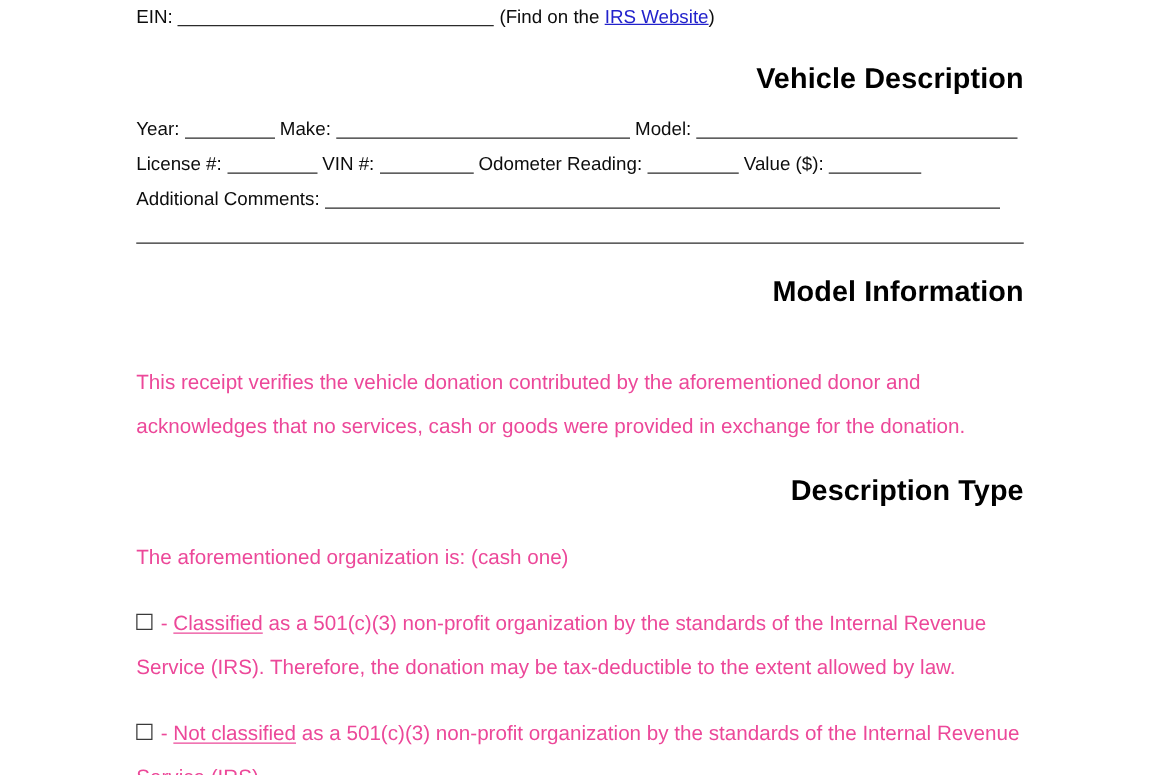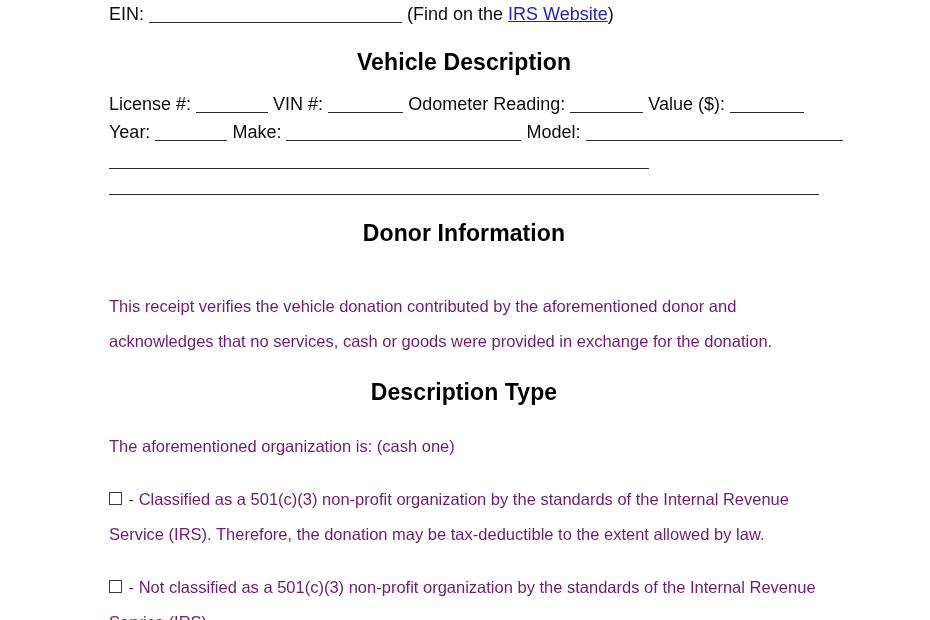--- a/index.html
+++ b/index.html
@@ -20,34 +20,34 @@
     height: 620px;
     background: #ffffff;
   }
   .content {
     position: absolute;
     left: 109px;
     top: 0;
     width: 710px;
   }
   .line {
-    font-size: 18px;
+    font-size: 15px;
     line-height: 28px;
     white-space: nowrap;
     color: #0d0d0d;
   }
   .para {
     font-size: 16.5px;
     line-height: 35px;
-    color: #701a75;
+    color: #ec4899;
   }
   .heading {
     font-size: 23px;
     font-weight: bold;
-    text-align: center;
+    text-align: right;
     line-height: 30px;
     color: #000000;
     letter-spacing: 0.1px;
   }
   .blank {
     display: inline-block;
     border-bottom: 1.6px solid #2b2b2b;
     vertical-align: -3px;
     height: 12px;
   }
@@ -65,20 +65,21 @@
   .fullrule {
     border-bottom: 1.8px solid #2b2b2b;
     width: 710px;
     height: 0;
   }
   a.link {
     color: #2222cc;
     text-decoration: underline;
   }
   .u {
+    text-decoration: underline;
     text-underline-offset: 2px;
   }
   .cbx {
     display: inline-block;
     width: 11px;
     height: 11px;
     border: 1.3px solid #3a3a3a;
     vertical-align: 0px;
     margin-right: 2px;
     background: #ffffff;
@@ -105,50 +106,51 @@
       <span>(Find on the </span><a class="link" href="#">IRS Website</a><span>)</span>
     </div>
 
     <div class="sp-ein-head"></div>
 
     <div class="heading">Vehicle Description</div>
 
     <div class="sp-head-fields"></div>
 
     <div class="line">
+      <span>Year:</span>
+      <span class="blank b-year"></span>
+      <span>Make:</span>
+      <span class="blank b-make"></span>
+      <span>Model:</span>
+      <span class="blank b-model"></span>
+    </div>
+
+    <div class="line">
       <span>License #:</span>
       <span class="blank b-license"></span>
       <span>VIN #:</span>
       <span class="blank b-vin"></span>
       <span>Odometer Reading:</span>
       <span class="blank b-odo"></span>
       <span>Value ($):</span>
       <span class="blank b-value"></span>
     </div>
 
     <div class="line">
-      <span>Year:</span>
-      <span class="blank b-year"></span>
-      <span>Make:</span>
-      <span class="blank b-make"></span>
-      <span>Model:</span>
-      <span class="blank b-model"></span>
-    </div>
-
-    <div class="line">
+      <span>Additional Comments:</span>
       <span class="blank b-comments"></span>
     </div>
 
     <div class="sp-rule"></div>
 
     <div class="fullrule"></div>
 
     <div class="sp-before-donor"></div>
 
-    <div class="heading">Donor Information</div>
+    <div class="heading">Model Information</div>
 
     <div class="sp-donor-fields"></div>
 
 
     <div class="sp-fields-para"></div>
 
     <div class="para">This receipt verifies the vehicle donation contributed by the aforementioned donor and acknowledges that no services, cash or goods were provided in exchange for the donation.</div>
 
     <div class="sp-before-org"></div>
 

